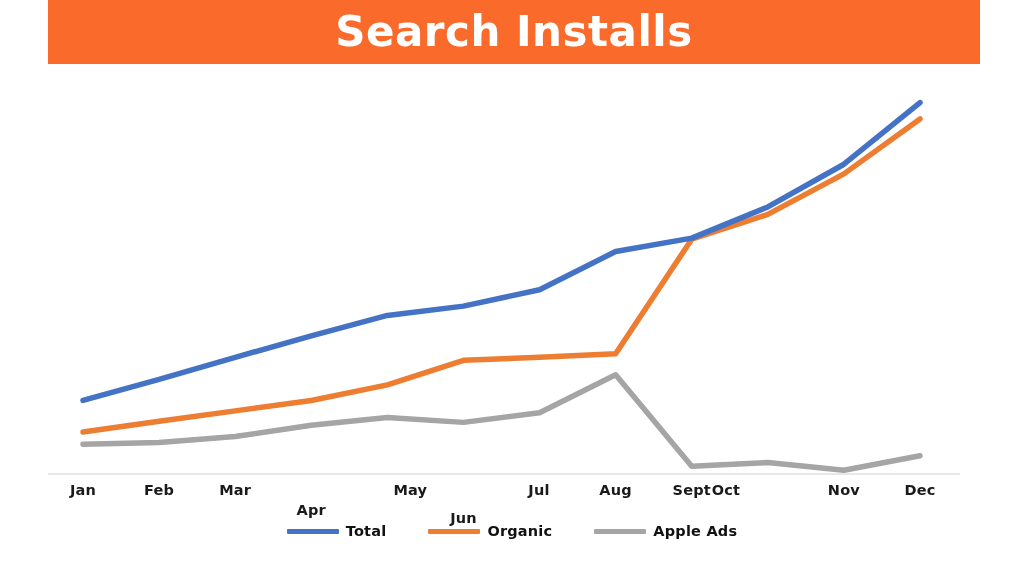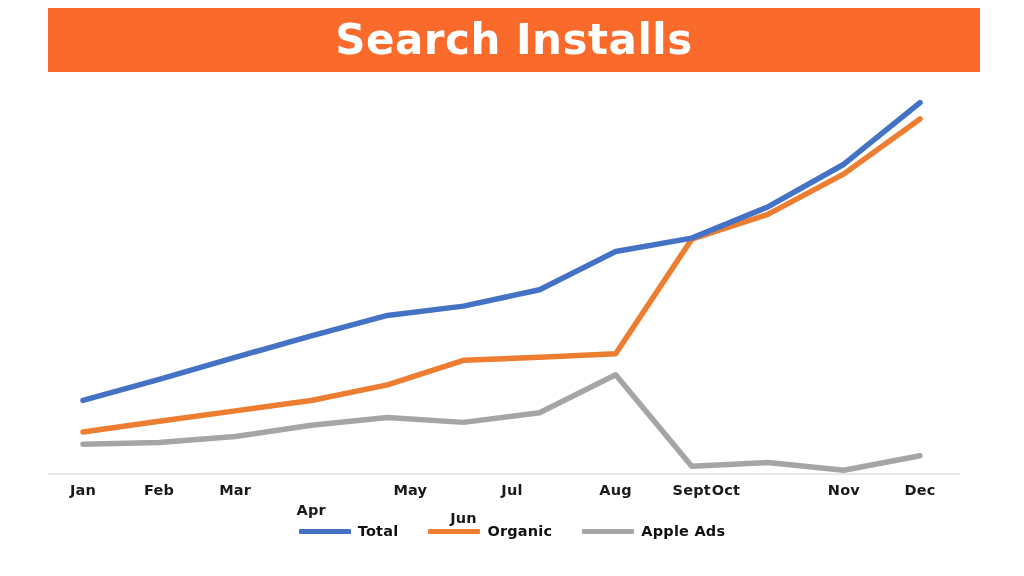--- a/index.html
+++ b/index.html
@@ -26,21 +26,20 @@
   #title-banner {
     position: absolute;
     left: 48px;
     top: 0px;
     width: 932px;
     height: 64px;
     background: #F96A2B;
     display: flex;
     align-items: center;
     justify-content: center;
-    margin-top: 8px;
   }
   #title-text {
     color: #ffffff;
     font-family: "DejaVu Sans", sans-serif;
     font-size: 42px;
     font-weight: bold;
     letter-spacing: 0.5px;
     line-height: 1;
     white-space: nowrap;
   }
@@ -81,21 +80,21 @@
   
   #legend {
     position: absolute;
     left: 0px;
     top: 518px;
     width: 1024px;
     height: 26px;
     display: flex;
     align-items: center;
     justify-content: center;
-    gap: 30px;
+    gap: 42px;
   }
   .legend-item {
     display: flex;
     align-items: center;
     gap: 7px;
   }
   .legend-swatch {
     display: block;
     width: 52px;
     height: 5px;
@@ -128,21 +127,21 @@
     </svg>
   </div>
 
   <div id="x-axis-labels">
       <div class="x-tick-label" style="left: 83px;">Jan</div>
       <div class="x-tick-label" style="left: 159.091px;">Feb</div>
       <div class="x-tick-label" style="left: 235.182px;">Mar</div>
       <div class="x-tick-label" style="left: 311.273px; margin-top: 20px;">Apr</div>
       <div class="x-tick-label" style="left: 387.364px; margin-left: 23px;">May</div>
       <div class="x-tick-label" style="left: 463.455px; margin-top: 28px;">Jun</div>
-      <div class="x-tick-label" style="left: 512px;">Jul</div>
+      <div class="x-tick-label" style="left: 539px;">Jul</div>
       <div class="x-tick-label" style="left: 615.636px;">Aug</div>
       <div class="x-tick-label" style="left: 691.727px;">Sept</div>
       <div class="x-tick-label" style="left: 726px;">Oct</div>
       <div class="x-tick-label" style="left: 843.909px;">Nov</div>
       <div class="x-tick-label" style="left: 920px;">Dec</div>
     </div>
 
   <div id="legend">
       <div class="legend-item">
         <span class="legend-swatch" style="background: rgb(68, 114, 196);"></span>

